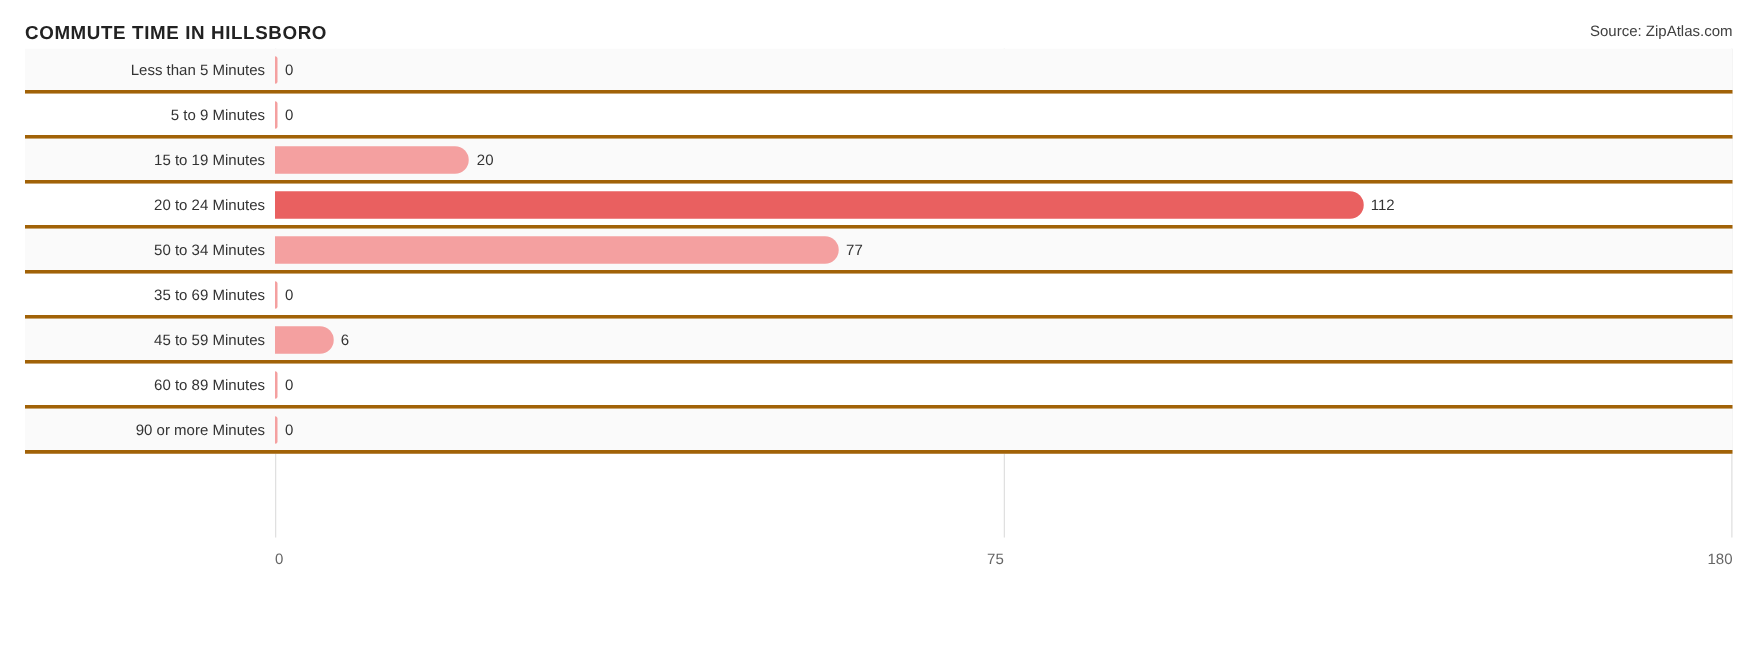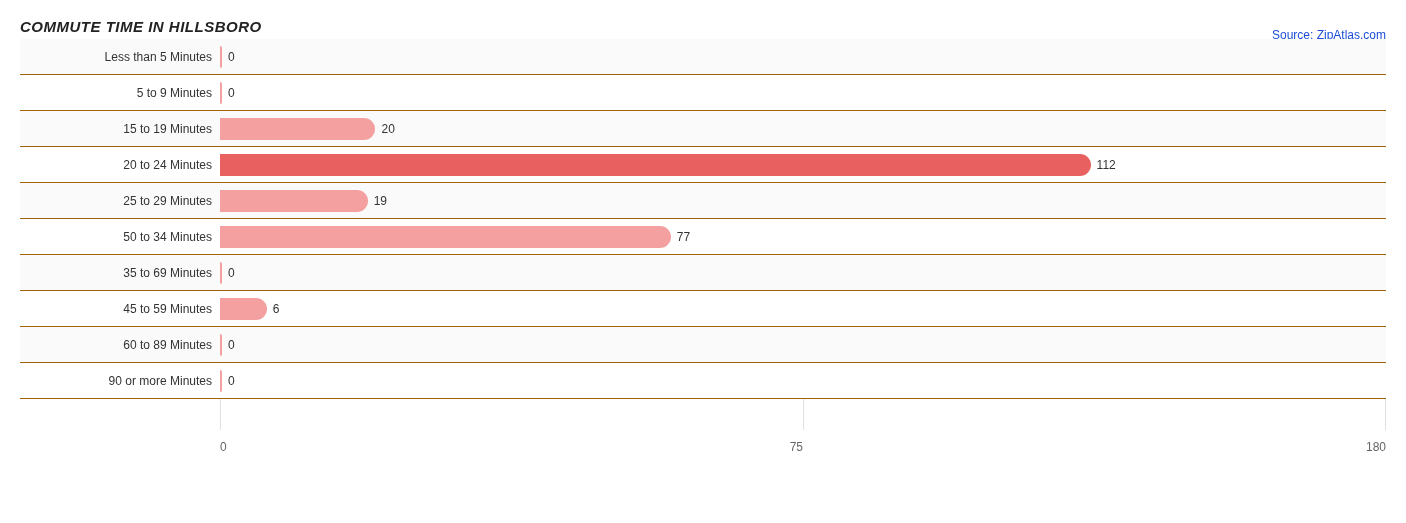--- a/index.html
+++ b/index.html
@@ -16,28 +16,27 @@
       padding: 18px 20px 40px 20px;
       position: relative;
     }
     .chart-title {
       font-size: 15px;
       font-weight: bold;
       color: #222;
       text-transform: uppercase;
       letter-spacing: 0.5px;
       margin-bottom: 0;
-      font-style: italic;
     }
     .chart-source {
       position: absolute;
-      top: 28px;
+      top: 18px;
       right: 20px;
       font-size: 12px;
-      color: #1d4ed8;
+      color: #404040;
     }
     .chart-area {
       position: relative;
       width: 100%;
       height: calc(100% - 50px);
       margin-top: 4px;
     }
     .grid-lines {
       position: absolute;
       top: 0;
@@ -56,21 +55,21 @@
       position: absolute;
       top: 0;
       left: 0;
       right: 0;
       bottom: 24px;
     }
     .bar-row {
       display: flex;
       align-items: center;
       height: 36px;
-      border-bottom: 1px solid #a16207;
+      border-bottom: 3px solid #a16207;
     }
     .bar-row:nth-child(odd) {
       background: #fafafa;
     }
     .bar-row:nth-child(even) {
       background: #fff;
     }
     .bar-label {
       width: 200px;
       min-width: 200px;
@@ -151,27 +150,20 @@
           <div class="bar-track">
             <div class="bar-fill" style="width: 13.3333%;"></div>
             <div class="bar-value">20</div>
           </div>
         </div>
         <div class="bar-row">
           <div class="bar-label">20 to 24 Minutes</div>
           <div class="bar-track">
             <div class="bar-fill highlight" style="width: 74.6667%;"></div>
             <div class="bar-value">112</div>
-          </div>
-        </div>
-        <div class="bar-row">
-          <div class="bar-label">25 to 29 Minutes</div>
-          <div class="bar-track">
-            <div class="bar-fill" style="width: 12.6667%;"></div>
-            <div class="bar-value">19</div>
           </div>
         </div>
         <div class="bar-row">
           <div class="bar-label">50 to 34 Minutes</div>
           <div class="bar-track">
             <div class="bar-fill" style="width: 38.6667%;"></div>
             <div class="bar-value">77</div>
           </div>
         </div>
         <div class="bar-row">

